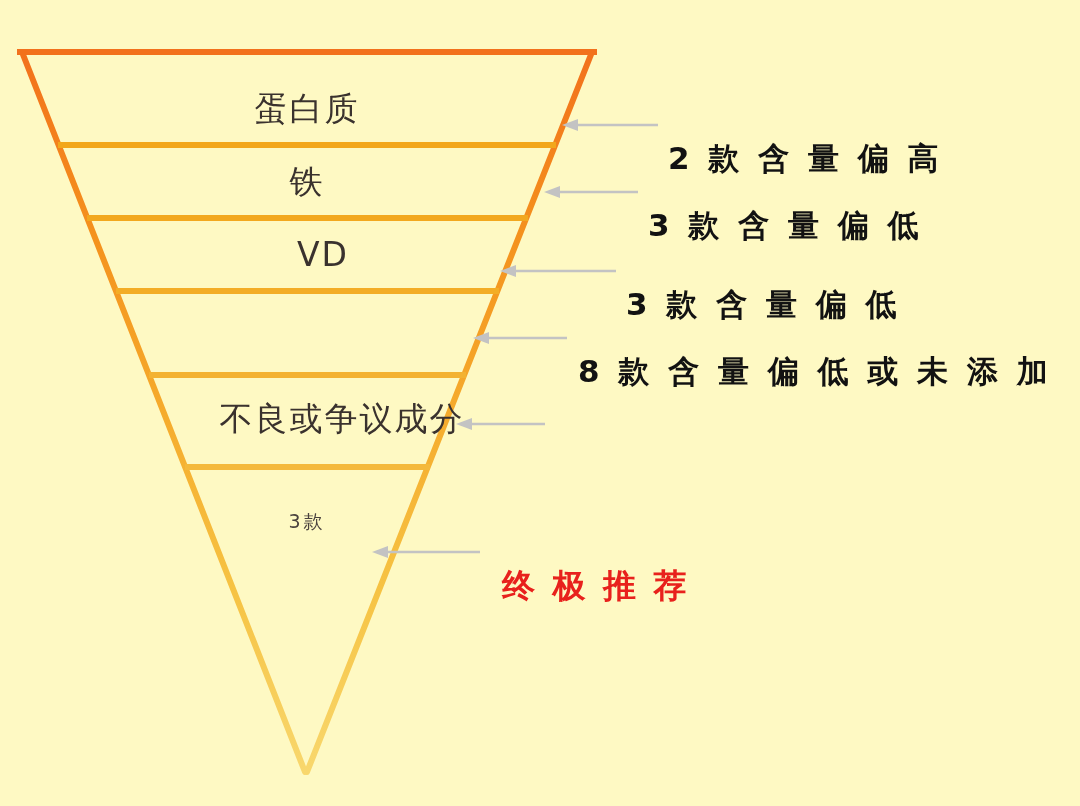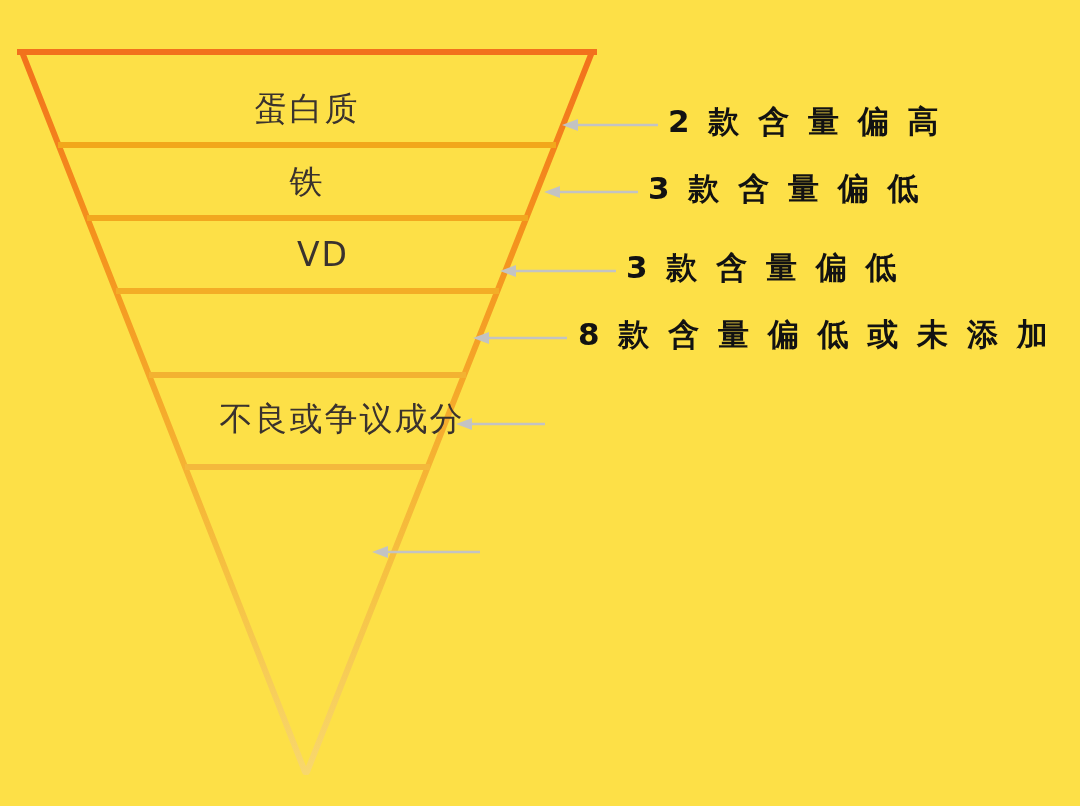--- a/index.html
+++ b/index.html
@@ -11,21 +11,21 @@
   body {
     width: 1080px;
     height: 806px;
     font-family: "DejaVu Sans", "Liberation Sans", sans-serif;
     overflow: hidden;
   }
   #stage {
     position: relative;
     width: 1080px;
     height: 806px;
-    background: #fde047;
+    background: #fef9c3;
   }
   #funnel-svg {
     position: absolute;
     left: 0;
     top: 0;
     width: 1080px;
     height: 806px;
   }
   
   .band-label {
@@ -47,20 +47,21 @@
   
   .callout {
     position: absolute;
     white-space: nowrap;
     font-family: "DejaVu Sans", "Liberation Sans", sans-serif;
     font-weight: bold;
     font-size: 31px;
     letter-spacing: 4px;
     color: #121212;
     line-height: 1;
+    margin-top: 37px;
   }
   .callout.recommend {
     color: #e8211c;
     font-size: 33px;
     letter-spacing: 3px;
   }
 </style>
 </head>
 <body>
 
@@ -119,25 +120,27 @@
   <div class="band-label big" style="left:0px; top:92px; width:614px;">蛋白质</div>
 
   <div class="band-label big" style="left:0px; top:165px; width:614px;">铁</div>
 
   <div class="band-label big" style="left:0px; top:238px; width:614px;padding-left:16px;">VD</div>
 
 
   <div class="band-label big" style="left:0px; top:402px; width:614px;padding-left:35px;">不良或争议成分</div>
 
   <div class="band-label tiny" style="left:0px; top:508px; width:614px;">
+    <div>3款</div>
   </div>
 
   <div class="callout" style="left:668px; top:106px;">2 款 含 量 偏 高</div>
 
   <div class="callout" style="left:648px; top:173px;">3 款 含 量 偏 低</div>
 
   <div class="callout" style="left:626px; top:252px;">3 款 含 量 偏 低</div>
 
   <div class="callout" style="left:578px; top:319px;">8 款 含 量 偏 低 或 未 添 加</div>
 
 
+  <div class="callout recommend" style="left:502px; top:532px;">终 极 推 荐</div>
 
 </div>
 
 </body></html>

